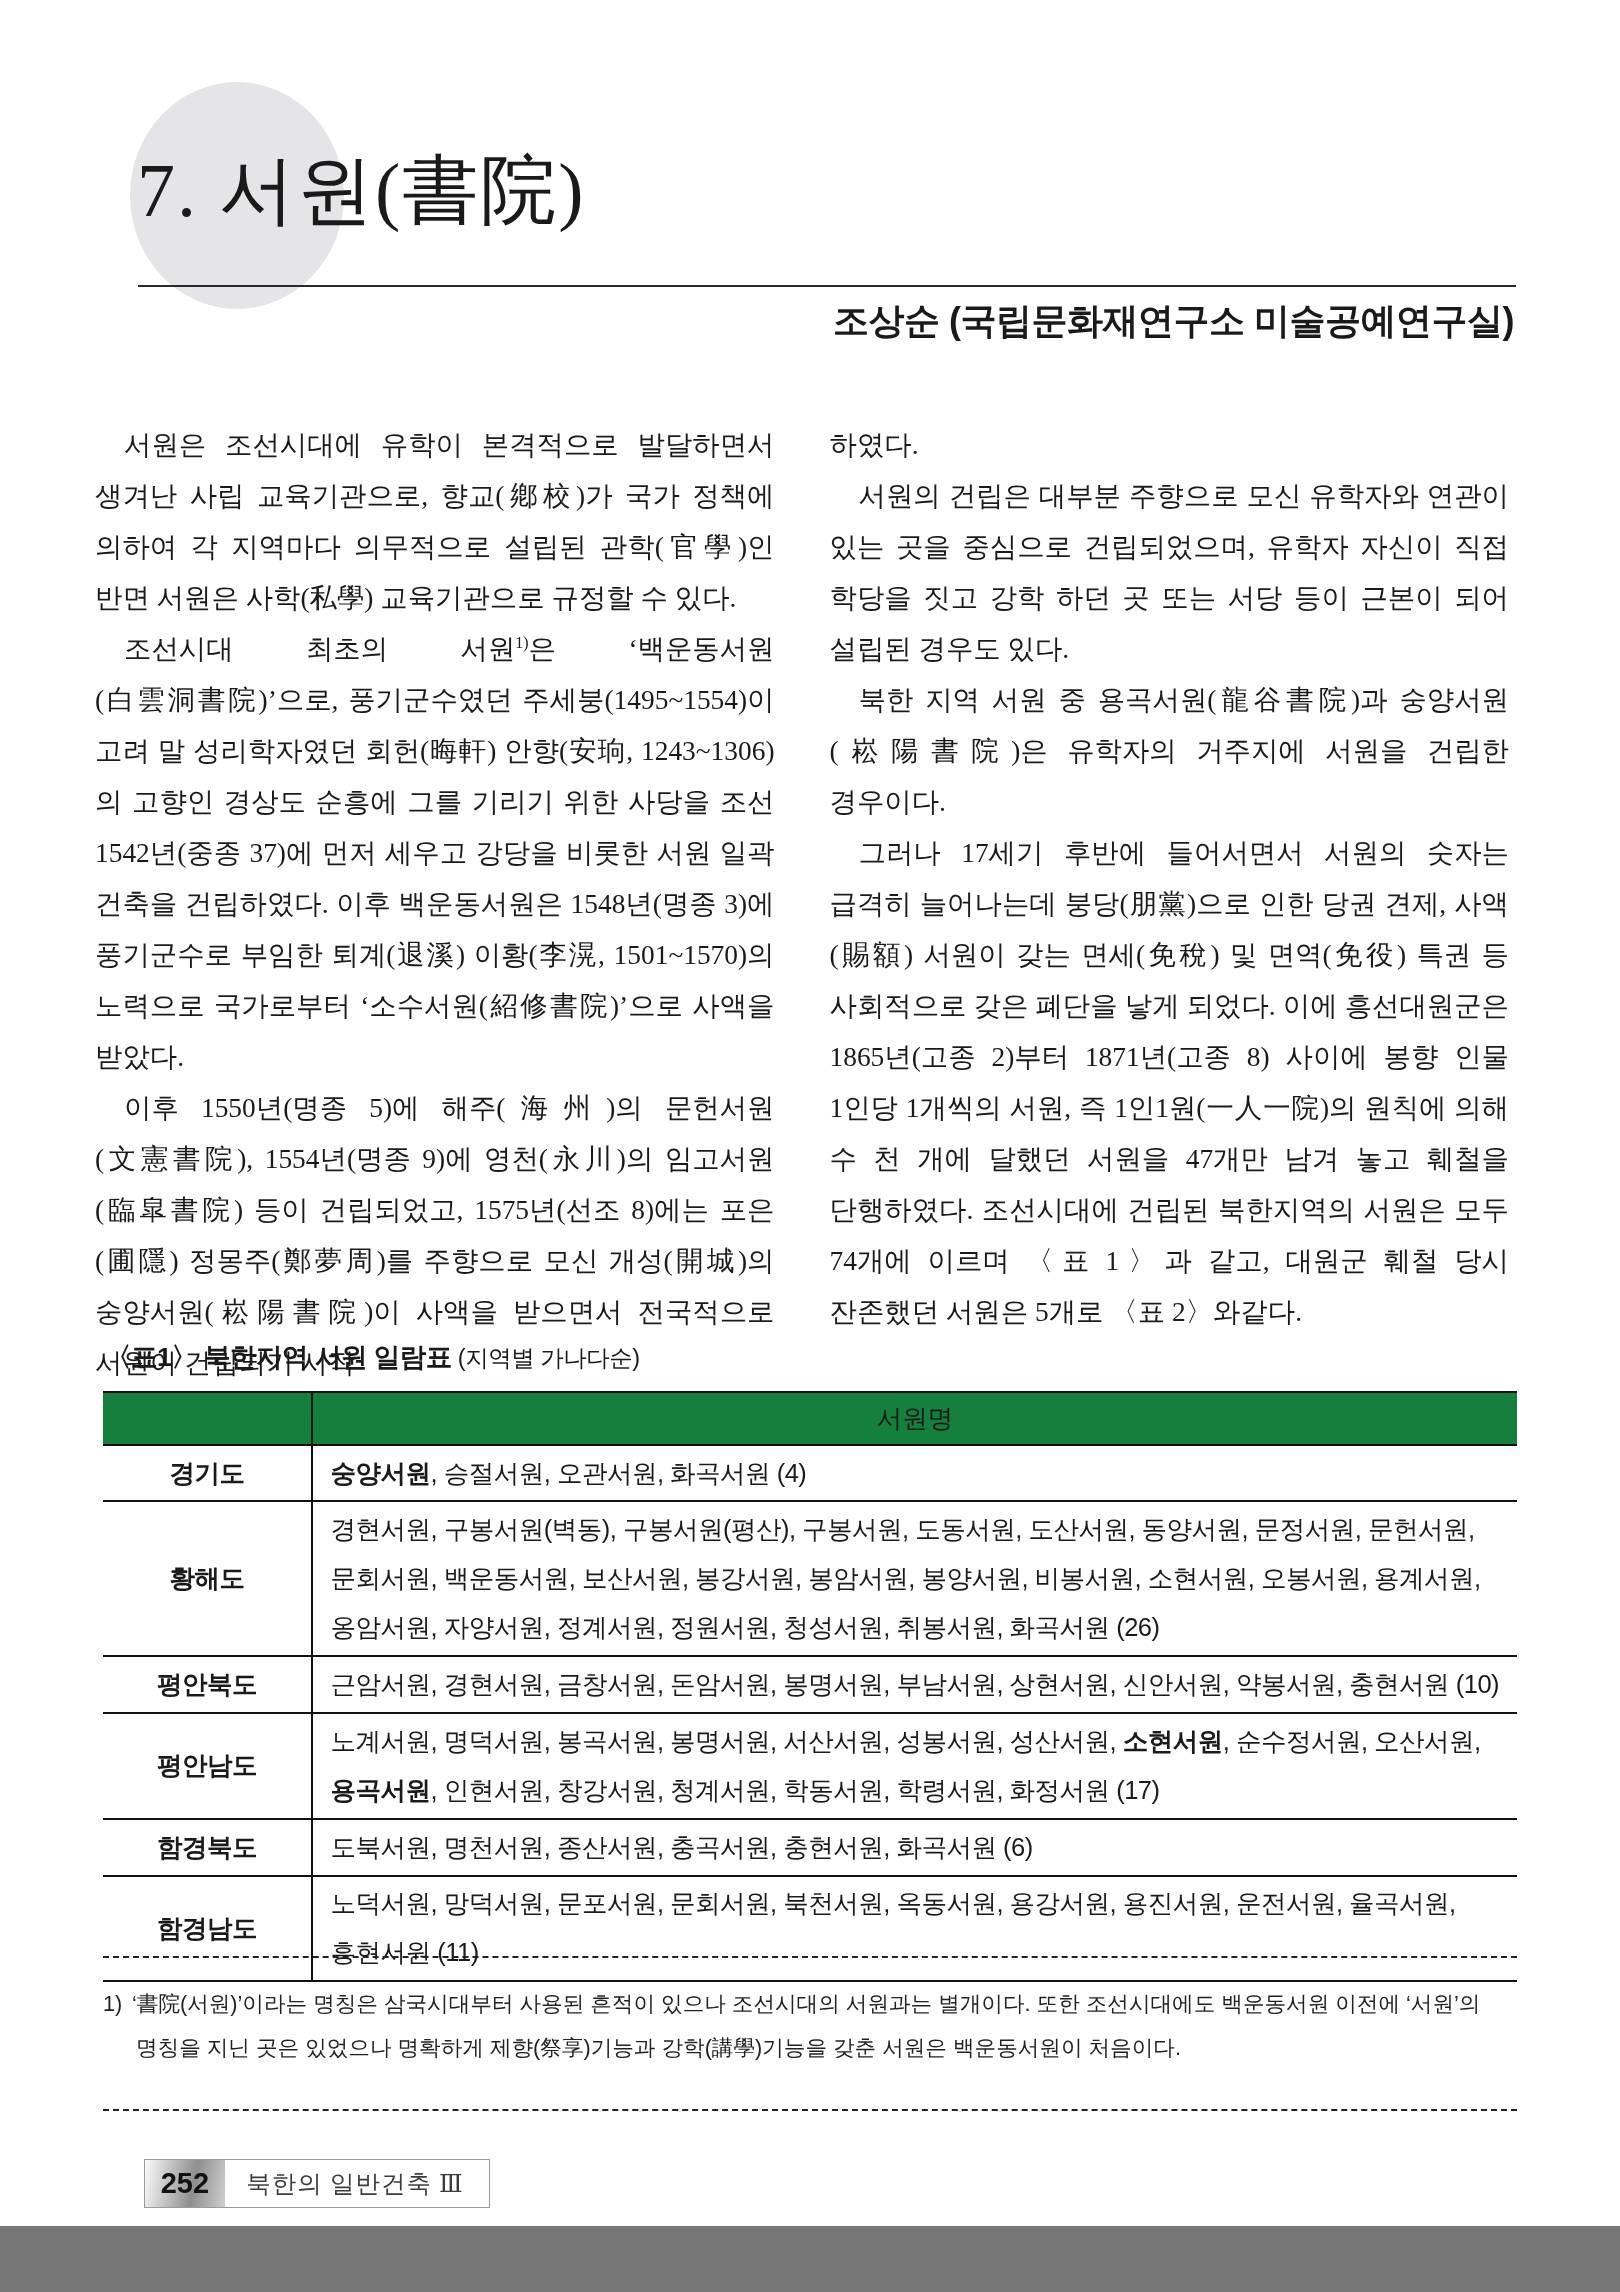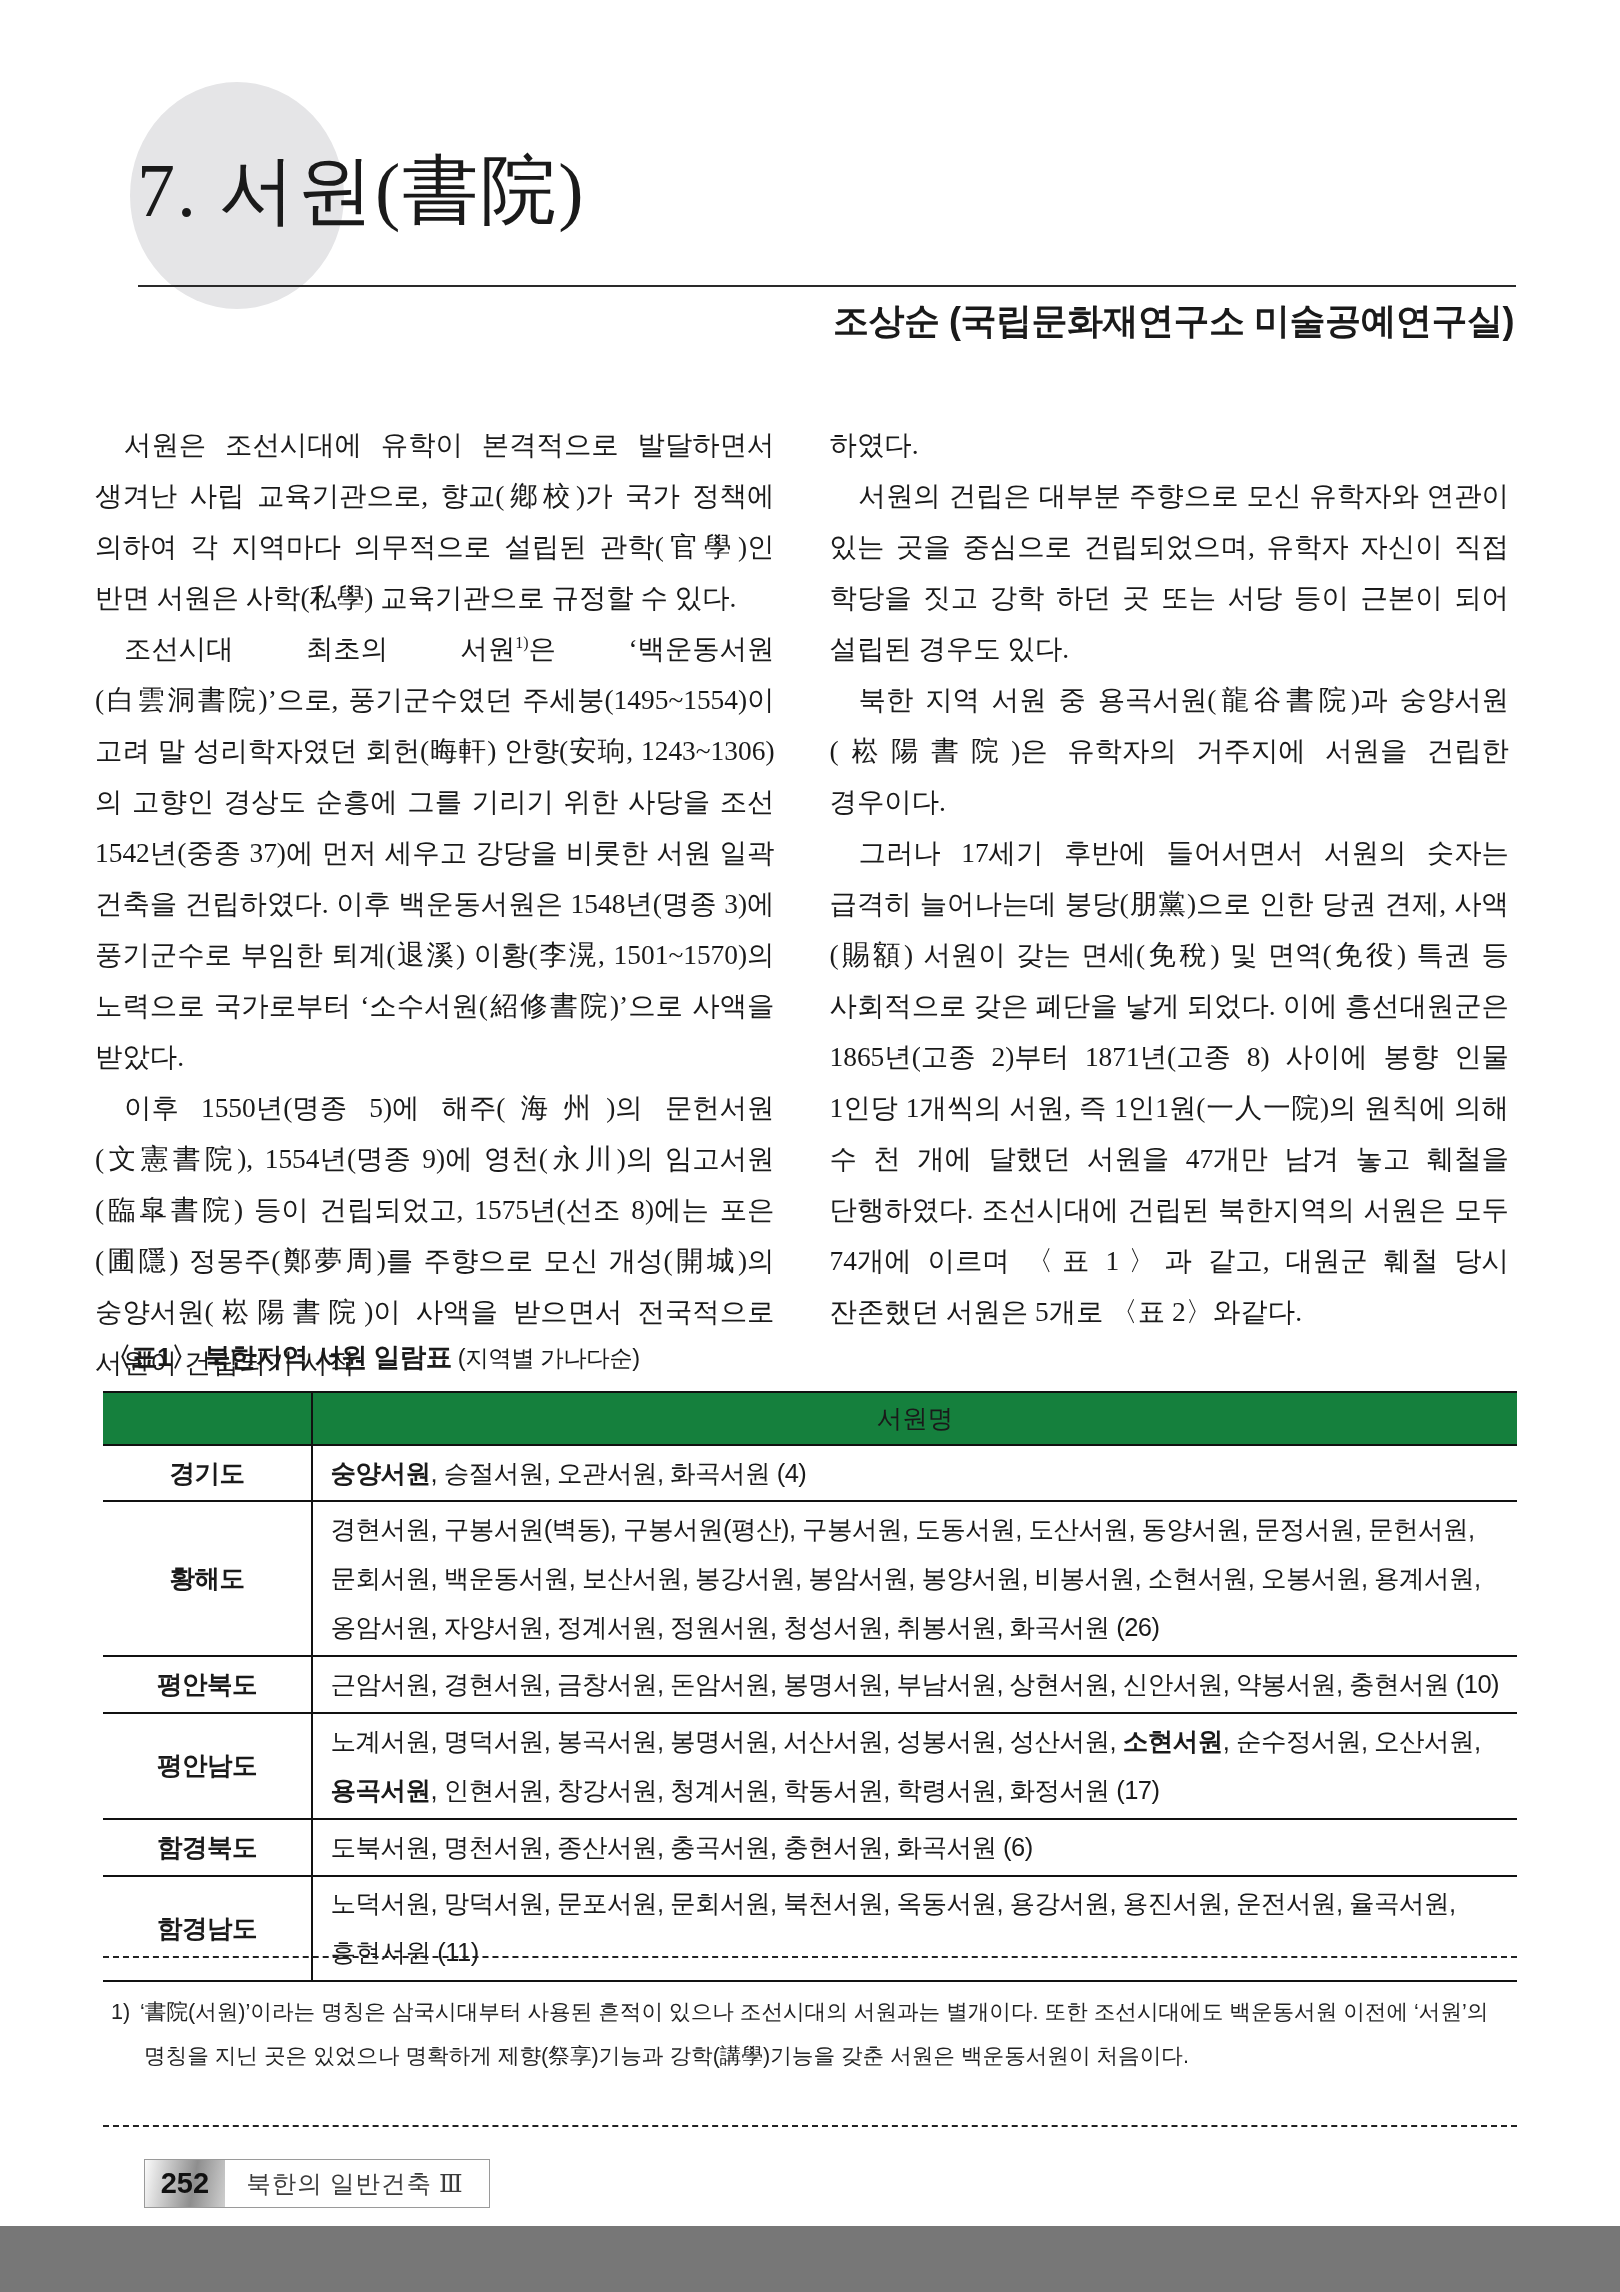--- a/index.html
+++ b/index.html
@@ -94,21 +94,21 @@
   .footnote{
     position:absolute;left:103px;top:1956px;width:1414px;
     border-top:2px dashed #222;
     border-bottom:2px dashed #222;
     padding:23.5px 0 39px 0;
     font-family:"Liberation Sans","DejaVu Sans",sans-serif;
     font-size:21.6px;line-height:44px;
     color:#222;
   }
   .footnote p{
-    margin:8px;
+    margin:0;
     padding-left:33px;
     text-indent:-33px;
     word-break:keep-all;
   }
   .fn-marker{margin-right:9.8px;}
   
   .footer{
     position:absolute;left:144px;top:2159px;
     display:inline-flex;align-items:flex-end;
     border:1.5px solid #9a9a9a;

